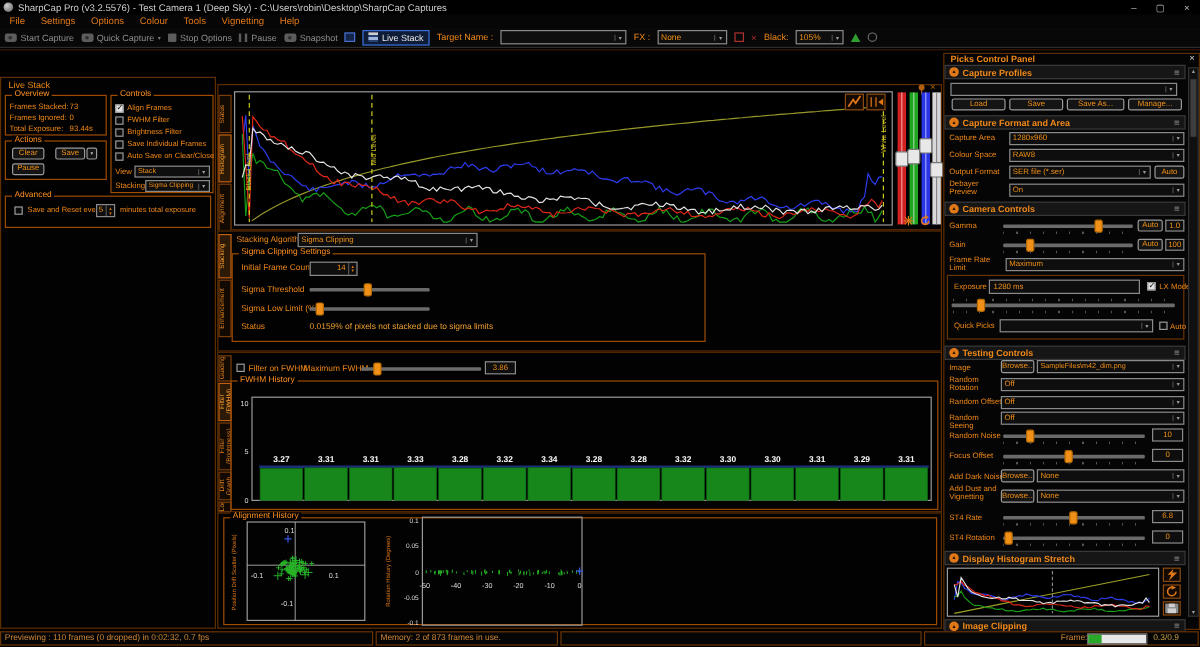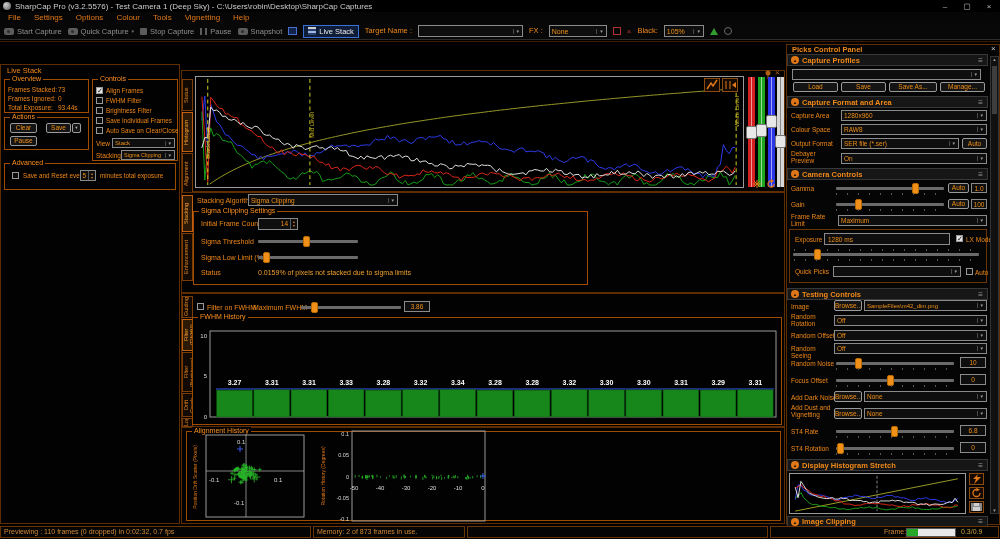--- a/index.html
+++ b/index.html
@@ -91,21 +91,21 @@
     <span class="icam"></span>
     <span>Start Capture</span>
     </span>
   <span class="tbi">
     <span class="icam"></span>
     <span>Quick Capture</span>
     <span style="font-size:5px;color:#777">▾</span>
     </span>
   <span class="tbi">
     <span style="width:7px;height:7px;background:#5c5c5c;border-radius:1px"></span>
-    <span>Stop Capture</span>
+    <span>Stop Options</span>
     </span>
   <span class="tbi">
     <span style="width:7px;height:7px;border-left:2px solid #5c5c5c;border-right:2px solid #5c5c5c"></span>
     <span>Pause</span>
     </span>
   <span class="tbi">
     <span class="icam"></span>
     <span>Snapshot</span>
     </span>
   <span class="tbi">

